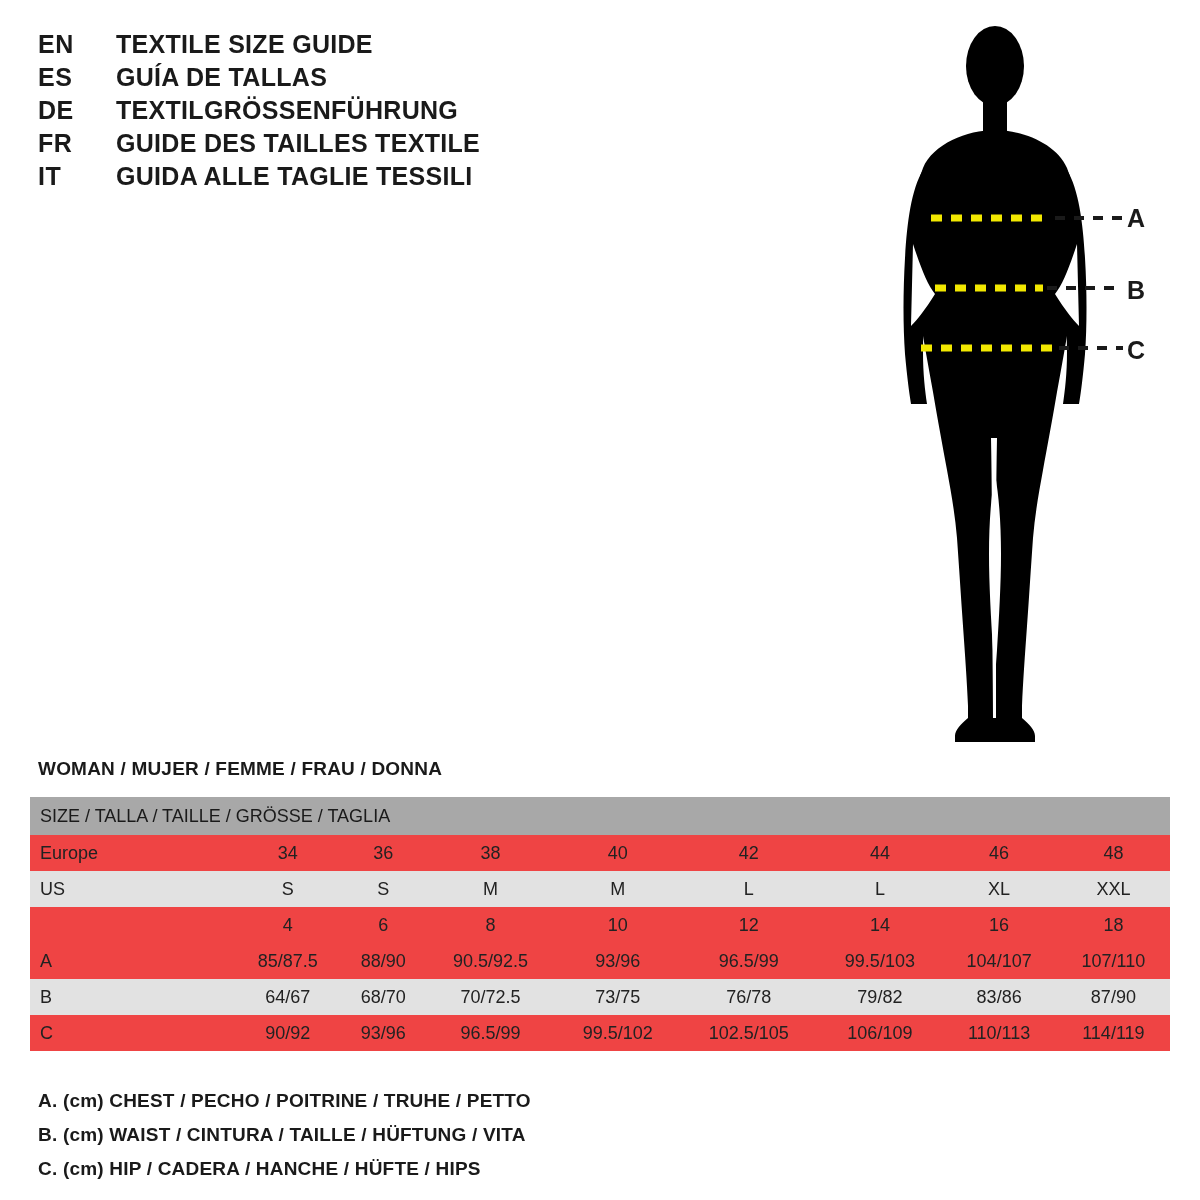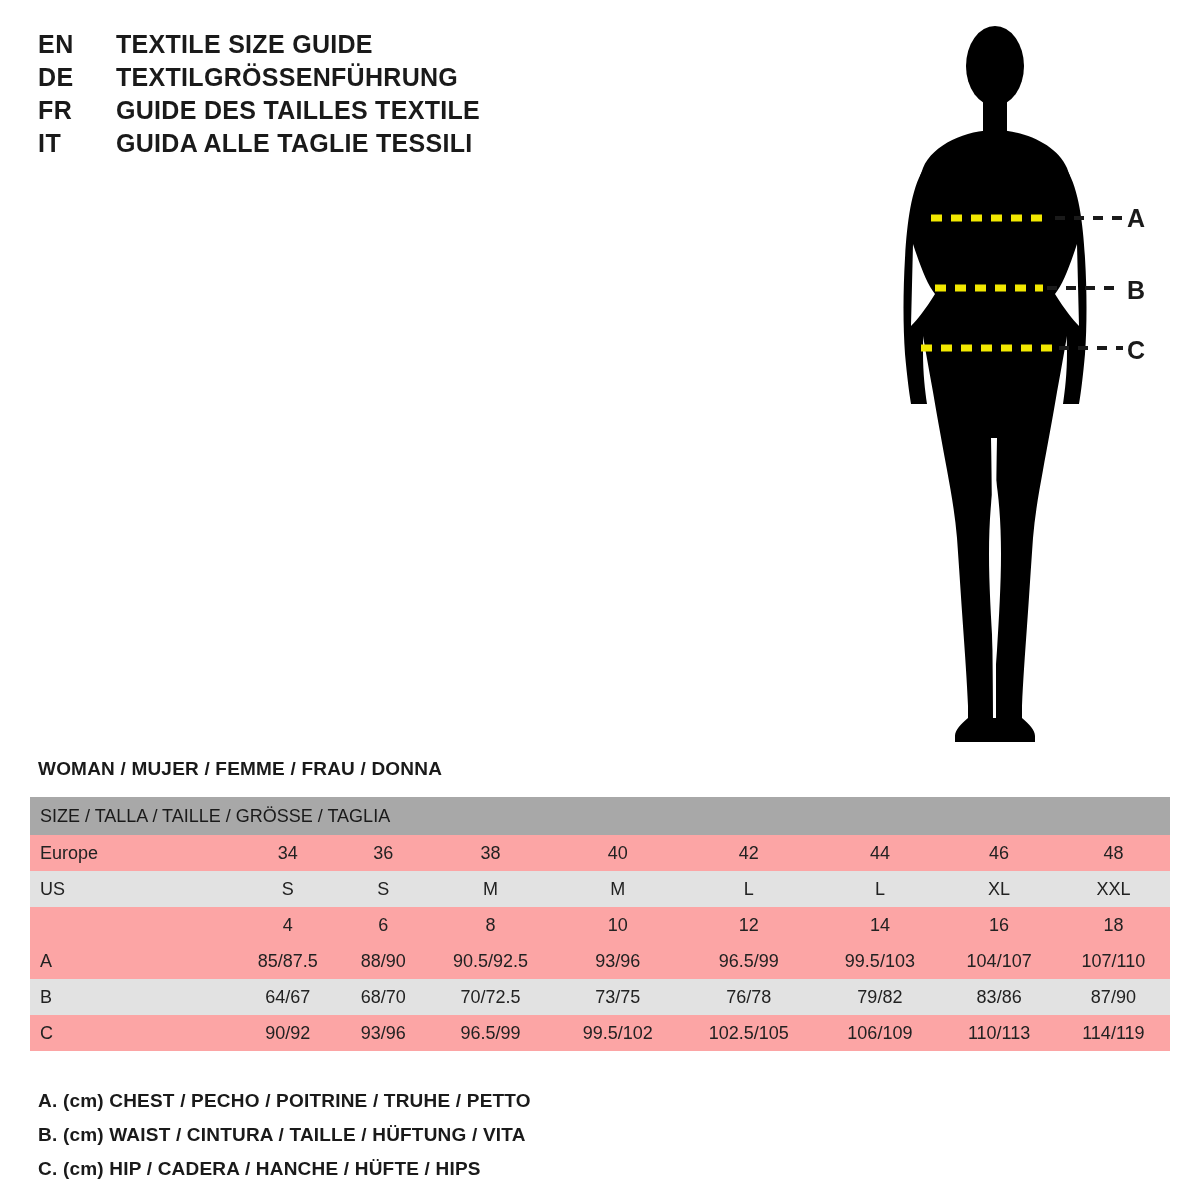--- a/index.html
+++ b/index.html
@@ -102,21 +102,21 @@
   }
   .hdr-row td {
     background: #a8a8a8;
     text-align: left;
     padding-left: 10px;
     font-weight: normal;
     font-size: 18px;
     color: #1a1a1a;
     height: 28px;
   }
-  .row-light { background: #fca5a5; margin-top: 34px; }
+  .row-light { background: #ef4444; margin-top: 34px; }
   .row-dark  { background: #e2e2e2; }
 
   
   .footnotes {
     position: absolute;
     top: 1090px;
     left: 38px;
     width: 900px;
   }
   .footnote {
@@ -127,20 +127,24 @@
     margin-bottom: 12px;
   }
 </style>
 </head>
 <body>
 
 <div class="lang-block">
   <div class="lang-row">
     <span class="lang-code">EN</span>
     <span class="lang-text">TEXTILE SIZE GUIDE</span>
+  </div>
+  <div class="lang-row">
+    <span class="lang-code">ES</span>
+    <span class="lang-text">GUÍA DE TALLAS</span>
   </div>
   <div class="lang-row">
     <span class="lang-code">DE</span>
     <span class="lang-text">TEXTILGRÖSSENFÜHRUNG</span>
   </div>
   <div class="lang-row">
     <span class="lang-code">FR</span>
     <span class="lang-text">GUIDE DES TAILLES TEXTILE</span>
   </div>
   <div class="lang-row">

